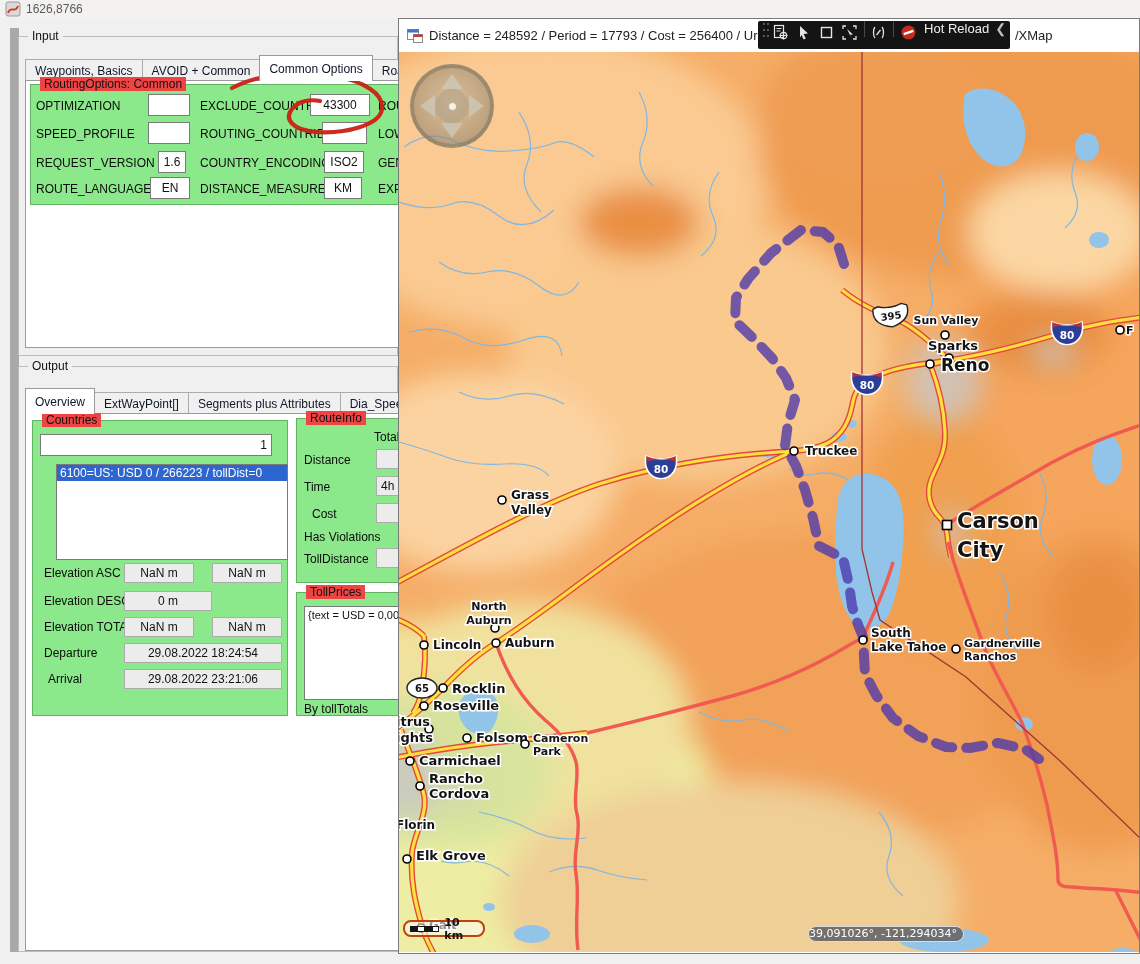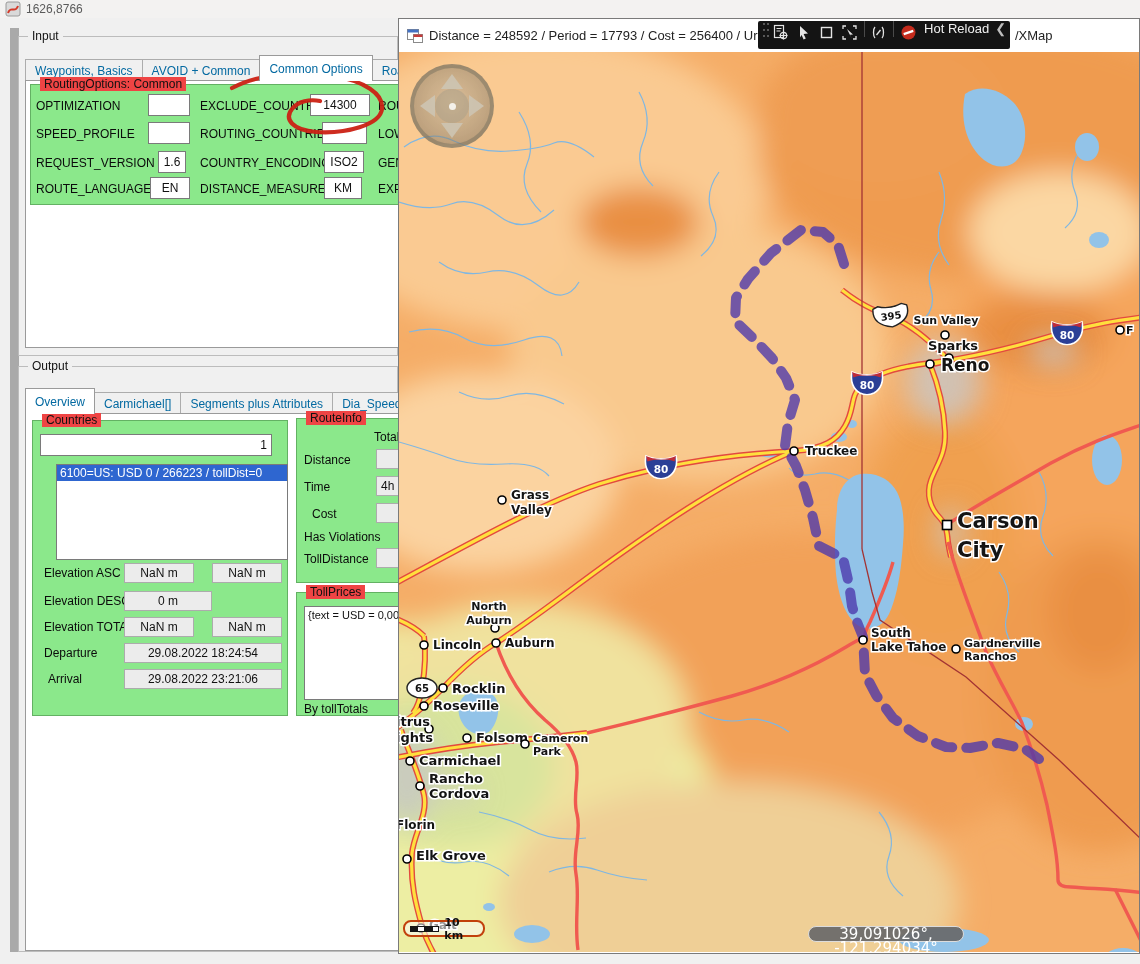--- a/index.html
+++ b/index.html
@@ -13,21 +13,21 @@
   #app-icon { left:5px; top:1px; }
   #main-bg { left:0; top:18px; width:1140px; height:946px; background:#f0f0f0; }
   #left-strip { left:10px; top:28px; width:9px; height:924px; background:#a9a9a9; }
 
   .groupbox { border:1px solid #bcbcbc; }
   .gb-legend { position:absolute; top:-8px; left:9px; background:#f0f0f0; padding:0 4px;
                font-size:12px; color:#111; }
   .gb-legend.on-green { background:#ef4444; }
 
   .tabstrip { display:flex; align-items:flex-end; }
-  .tab { font-size:12px; color:#0369a1; background:#f0f0f0; border:1px solid #acacac;
+  .tab { font-size:12px; color:#0f172a; background:#f0f0f0; border:1px solid #acacac;
          border-bottom:none; padding:4px 9px 4px 9px; margin-right:-1px; white-space:nowrap;
          height:22px; }
   .tab.selected { background:#fff; height:26px; padding-top:6px; position:relative; z-index:2;
                   border-color:#9a9a9a; }
   .tabpage { background:#fff; border:1px solid #9a9a9a; }
 
   .greenbox { background:#8be88b; border:1px solid rgba(50,110,50,.45); position:absolute; }
 
   .fld { position:absolute; background:#fff; border:1px solid #7a7a7a; font-size:12px;
          text-align:center; height:22px; line-height:20px; color:#111; }
@@ -76,21 +76,21 @@
 
   
   #scale-bar { left:4px; top:868px; width:82px; height:17px; border:2px solid #c2410c;
      border-radius:8px; background:rgba(252,252,252,.55); display:flex; align-items:center;
      padding:0 5px; }
   .seg { width:8px; height:6px; border:1px solid #151515; }
   .seg.b { background:#151515; } .seg.w { background:#fafafa; }
   #scale-label { font-size:11px; font-weight:bold; color:#111; margin-left:5px;
      font-family:"DejaVu Sans", sans-serif; }
   #coord-pill { left:409px; top:874px; width:156px; height:16px; background:rgba(105,105,105,.92);
-     border:1px solid #dcdcdc; border-radius:8px; color:#fff; font-size:15px; text-align:center;
+     border:1px solid #dcdcdc; border-radius:8px; color:#fff; font-size:11px; 
      line-height:14px; font-family:"DejaVu Sans", sans-serif; }
 </style>
 </head>
 <body>
 
 <div class="abs" id="title-row">
   <svg class="abs" id="app-icon" width="16" height="16">
     <rect x="1" y="1" width="14" height="14" rx="2" fill="#d9d9d9" stroke="#9a9a9a"></rect>
     <path d="M3,12 C6,4 10,13 13,5" stroke="#d43a2a" stroke-width="2" fill="none"></path>
   </svg>
@@ -110,21 +110,21 @@
 </div>
 <div class="abs tabpage" style="left:25px; top:80px; width:378px; height:268px;"></div>
 
 <div class="abs greenbox" style="left:30px; top:84px; width:374px; height:121px;">
   <span class="gb-legend on-green">RoutingOptions: Common</span>
 </div>
 
 <span class="abs row-lbl" style="left:36px; top:99px;">OPTIMIZATION</span>
 <div class="fld" style="left:148px; top:94px; width:42px;"></div>
 <span class="abs row-lbl" style="left:200px; top:99px;">EXCLUDE_COUNTRIES</span>
-<div class="fld" style="left:310px; top:94px; width:60px;">14300</div>
+<div class="fld" style="left:310px; top:94px; width:60px;">43300</div>
 <span class="abs row-lbl" style="left:378px; top:99px;">ROU</span>
 
 <span class="abs row-lbl" style="left:36px; top:127px;">SPEED_PROFILE</span>
 <div class="fld" style="left:148px; top:122px; width:42px;"></div>
 <span class="abs row-lbl" style="left:200px; top:127px;">ROUTING_COUNTRIES</span>
 <div class="fld" style="left:322px; top:122px; width:45px;"></div>
 <span class="abs row-lbl" style="left:378px; top:127px;">LOW</span>
 
 <span class="abs row-lbl" style="left:36px; top:156px;">REQUEST_VERSION</span>
 <div class="fld" style="left:158px; top:151px; width:28px;">1.6</div>
@@ -140,21 +140,21 @@
 
 <svg class="abs" style="left:228px; top:62px;" width="175" height="80" viewBox="0 0 175 80">
   <path d="M 4,26 C 30,12 72,8 106,14 C 136,19 156,32 154,47 C 152,63 118,72 88,70 C 64,68 56,57 64,47 C 70,39 82,37 92,39" fill="none" stroke="#cb2114" stroke-width="4.2" stroke-linecap="round" opacity="0.95"></path>
 </svg>
 
 <div class="abs groupbox" style="left:18px; top:366px; width:380px; height:586px;">
   <span class="gb-legend">Output</span>
 </div>
 <div class="abs tabstrip" style="left:25px; top:385px; height:29px;">
   <div class="tab selected">Overview</div>
-  <div class="tab">Carmichael[]</div>
+  <div class="tab">ExtWayPoint[]</div>
   <div class="tab">Segments plus Attributes</div>
   <div class="tab">Dia_Speed</div>
   <div class="tab">TUNNEL</div>
 </div>
 <div class="abs tabpage" style="left:25px; top:413px; width:378px; height:538px;"></div>
 
 <div class="abs greenbox" style="left:32px; top:420px; width:256px; height:296px;">
   <span class="gb-legend on-green">Countries</span>
 </div>
 <div class="fld" style="left:40px; top:434px; width:232px; text-align:right; padding-right:4px;">1</div>

